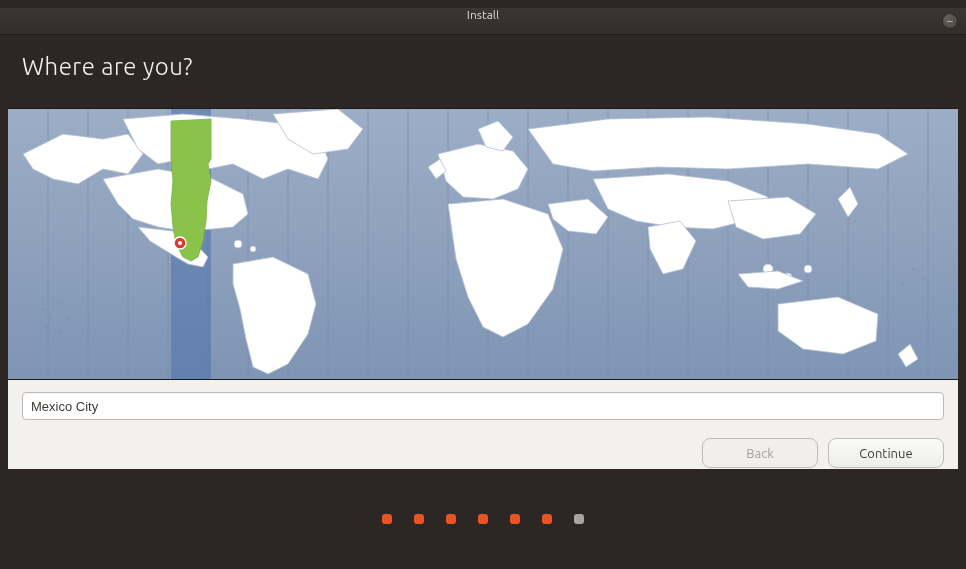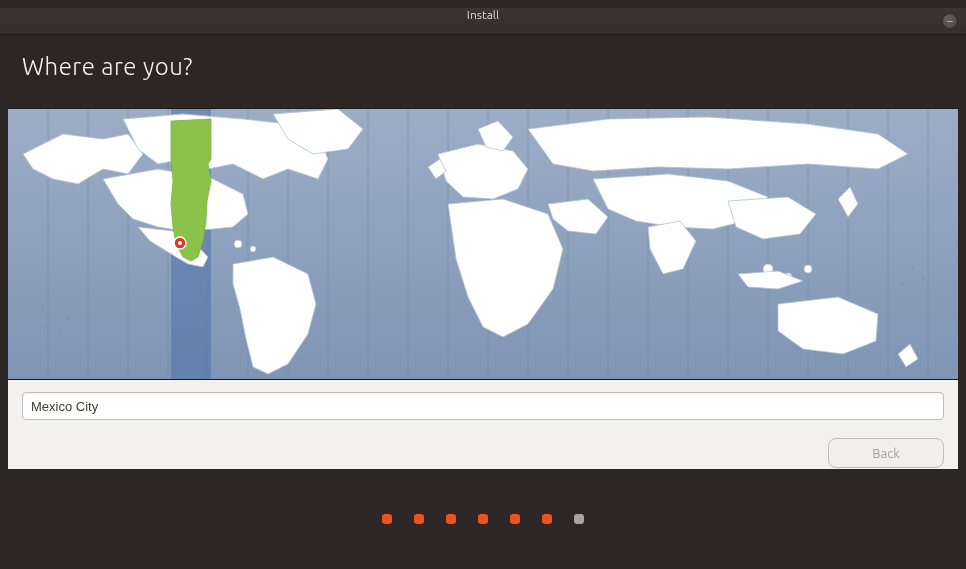--- a/index.html
+++ b/index.html
@@ -228,20 +228,23 @@
     </g>
   </svg>
 </div>
 
 <div class="content">
   <input class="tzinput" type="text" value="Mexico City" style="">
   <div class="btnrow">
     <div class="btn disabled">
       <span>Back</span>
     </div>
+    <div class="btn">
+      <span>Continue</span>
+    </div>
   </div>
 </div>
 
 <div class="footer">
   <div class="dots">
     <div class="dot"></div>
     <div class="dot"></div>
     <div class="dot"></div>
     <div class="dot"></div>
     <div class="dot"></div>

